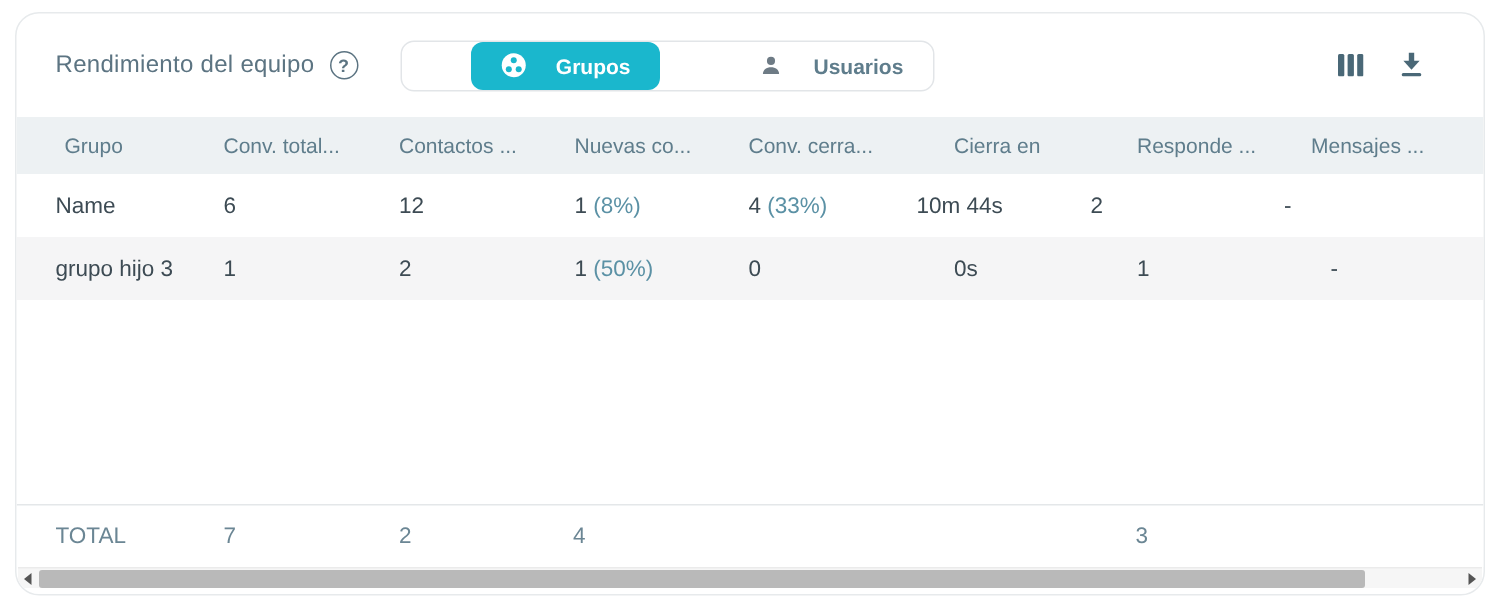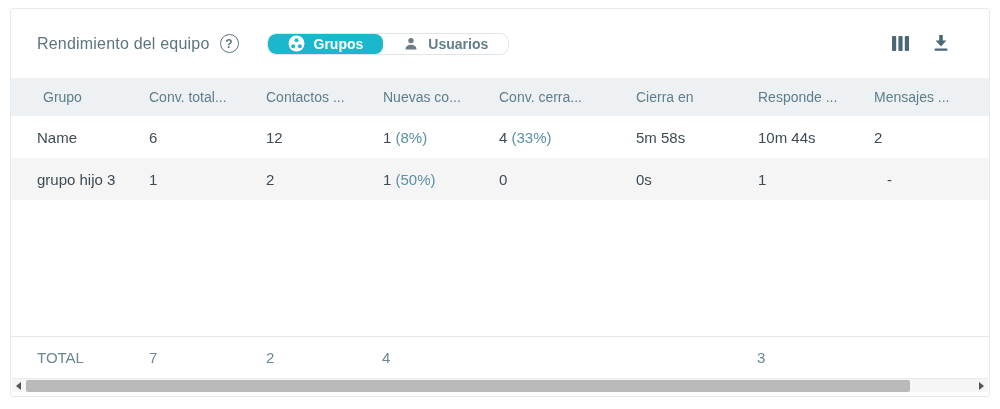--- a/index.html
+++ b/index.html
@@ -1,39 +1,39 @@
 <!DOCTYPE html>
 <html><head>
 <meta charset="utf-8">
 <style>
   * { margin:0; padding:0; box-sizing:border-box; }
   html,body { background:#ffffff; font-family:"Liberation Sans", sans-serif; }
   .stage { position:relative; width:1000px; height:409px; background:#fff; overflow:hidden; }
 
   .card {
     position:absolute; left:10px; top:8px; width:980px; height:389px;
-    background:#fff; border:1px solid #e7eaec; border-radius:3px;
+    background:#fff; border:1px solid #e7eaec; border-radius:16px;
     display:flex; flex-direction:column; overflow:hidden;
   }
 
   
   .card-head { height:69px; flex:0 0 69px; display:flex; align-items:center; padding:0 40px 0 26px; }
   .title { font-size:16px; color:#5c7482; letter-spacing:.2px; }
   .help {
     width:19px; height:19px; margin-left:10px; border:1.6px solid #5c7482; border-radius:50%;
     color:#5c7482; font-size:12px; font-weight:bold; display:flex; align-items:center; justify-content:center;
     cursor:default;
   }
   .tabs {
     display:flex; margin-left:28px; border:1px solid #e2e5e8; border-radius:9px; overflow:hidden; background:#fff;
   }
   .tab {
-    display:flex; align-items:center; gap:9px; border:none; background:transparent;
+    display:flex; align-items:center; gap:20px; border:none; background:transparent;
     font-family:"Liberation Sans", sans-serif; font-size:14px; font-weight:bold;
-    color:#5f7d8c; padding:0 20px; height:20px; cursor:pointer;
+    color:#5f7d8c; padding:0 20px; height:32px; cursor:pointer;margin-left:46px;
   }
   .tab.active { background:#1ab7cd; color:#ffffff; border-radius:8px; }
   .tab .icn { display:flex; align-items:center; }
   .spacer { flex:1; }
   .head-action { display:flex; align-items:center; margin-left:24px; cursor:pointer; }
 
   
   .tblwrap { position:relative; flex:1; display:flex; flex-direction:column; overflow:hidden; }
   .trow { display:flex; align-items:center; width:1069px; flex-shrink:0; }
   .thead { height:38px; background:#edf1f3; color:#5f7d8c; font-size:14px; }
@@ -130,21 +130,20 @@
           <span class="cell c7">Mensajes ...</span>
           <span class="cell c8">Sat</span>
         </div>
       <div id="rows">
           <div class="trow drow">
             <span class="cell c0">Name</span>
             <span class="cell c1">6</span>
             <span class="cell c2">12</span>
             <span class="cell c3">1 <span class="pct">(8%)</span></span>
             <span class="cell c4">4 <span class="pct">(33%)</span></span>
-            <span class="cell c5">5m 58s</span>
             <span class="cell c6">10m 44s</span>
             <span class="cell c7">2</span>
             <span class="cell c8">-</span>
           </div>
           <div class="trow drow alt">
             <span class="cell c0">grupo hijo 3</span>
             <span class="cell c1">1</span>
             <span class="cell c2">2</span>
             <span class="cell c3">1 <span class="pct">(50%)</span></span>
             <span class="cell c4">0</span>

